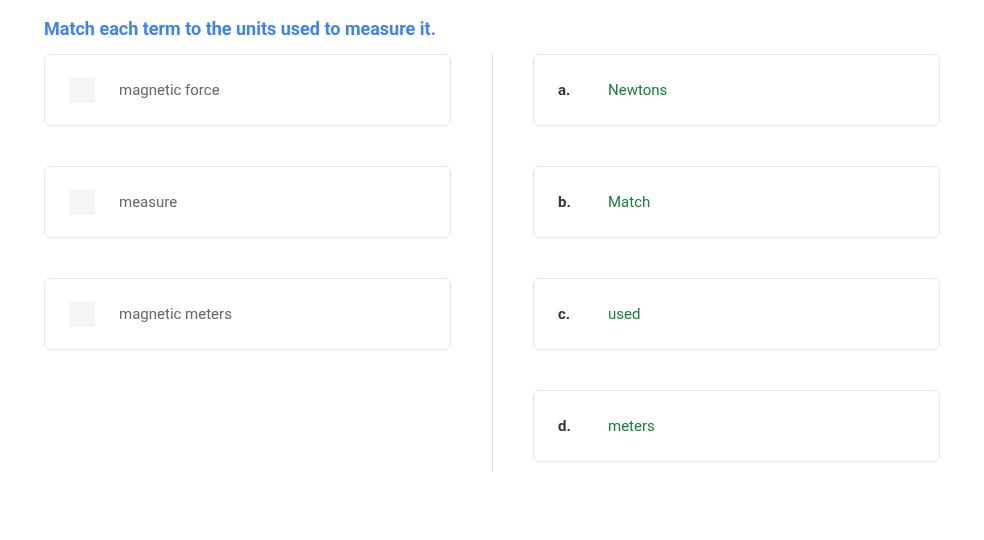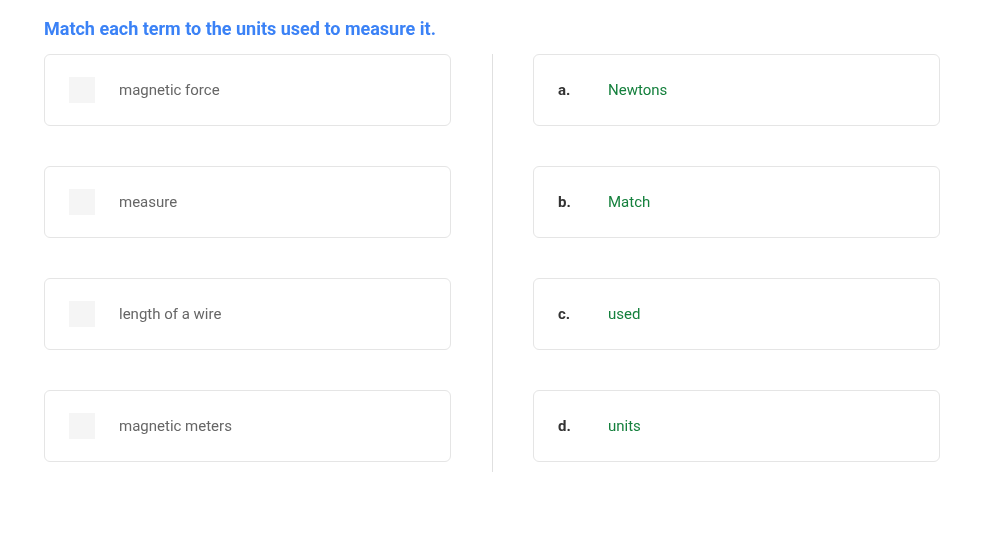--- a/index.html
+++ b/index.html
@@ -89,24 +89,20 @@
     <div class="card">
       <div class="dropzone"></div>
       <div class="term-label">magnetic force</div>
     </div>
     <div class="card">
       <div class="dropzone"></div>
       <div class="term-label">measure</div>
     </div>
     <div class="card">
       <div class="dropzone"></div>
-      <div class="term-label">length of a wire</div>
-    </div>
-    <div class="card">
-      <div class="dropzone"></div>
       <div class="term-label">magnetic meters</div>
     </div>
   </div>
 
   <div class="divider"></div>
 
   <div class="column column-right">
     <div class="card">
       <div class="answer-letter">a.</div>
       <div class="answer-text">Newtons</div>
@@ -114,16 +110,16 @@
     <div class="card">
       <div class="answer-letter">b.</div>
       <div class="answer-text">Match</div>
     </div>
     <div class="card">
       <div class="answer-letter">c.</div>
       <div class="answer-text">used</div>
     </div>
     <div class="card">
       <div class="answer-letter">d.</div>
-      <div class="answer-text">units</div>
+      <div class="answer-text">meters</div>
     </div>
   </div>
 </div>
 
 </body></html>

